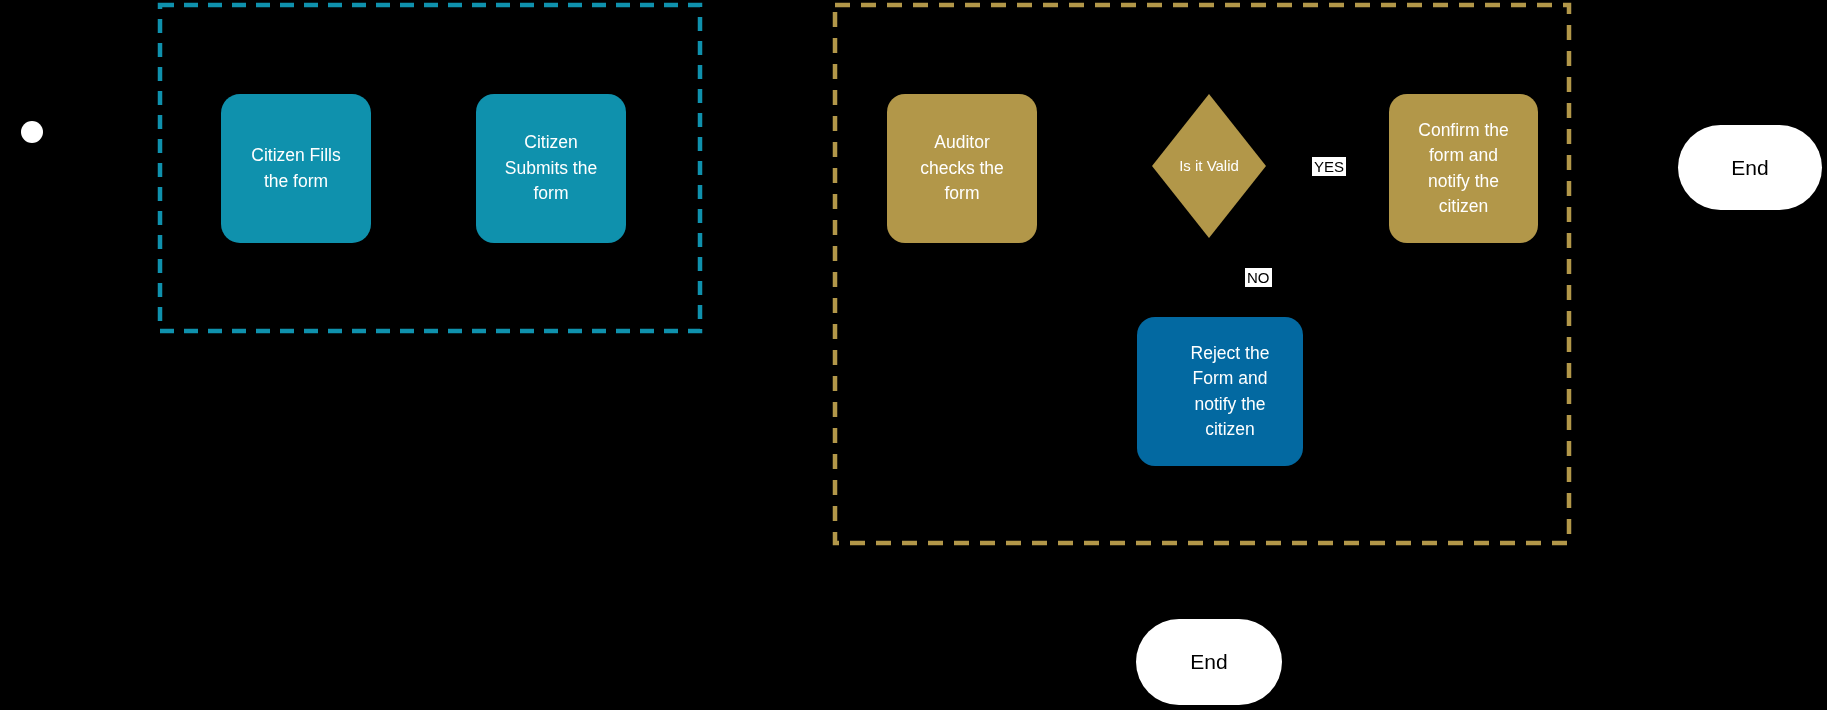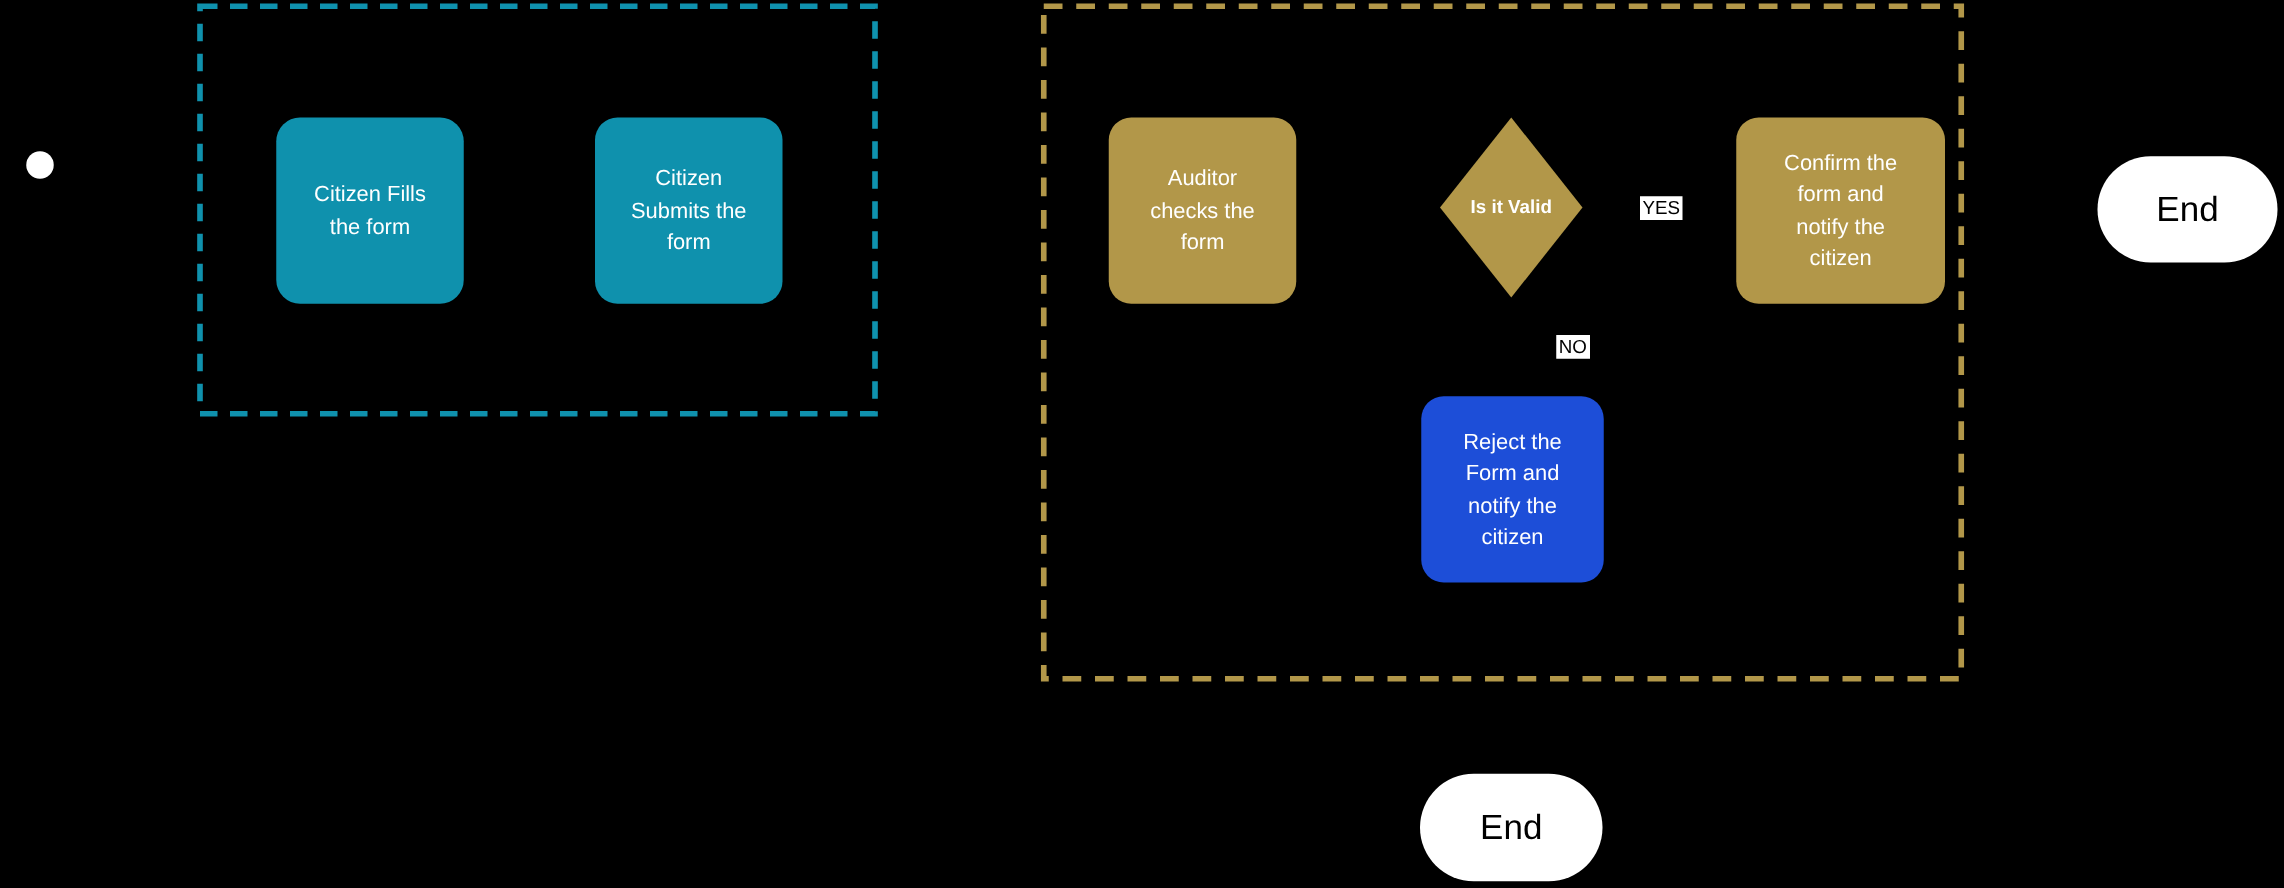--- a/index.html
+++ b/index.html
@@ -31,47 +31,46 @@
     justify-content: center;
     text-align: center;
     color: #ffffff;
     font-size: 17.5px;
     line-height: 25.5px;
     white-space: pre-line;
   }
   .node-fills   { left: 221px;  top: 94px;  width: 150px; height: 149px; border-radius: 19px; }
   .node-submits { left: 476px;  top: 94px;  width: 150px; height: 149px; }
   .node-checks  { left: 887px;  top: 94px;  width: 150px; height: 149px; }
-  .node-confirm { left: 1389px; top: 94px;  width: 167px; height: 149px; }
+  .node-confirm { left: 1389px; top: 94px;  width: 149px; height: 149px; }
   .node-reject  { left: 1137px; top: 317px; width: 146px; height: 149px; }
   .diamond-label {
     position: absolute;
     left: 1152px; top: 155px;
     width: 114px;
     text-align: center;
     color: #ffffff;
     font-size: 15px;
     line-height: 21px;
-    font-weight: bold;
   }
   .edge-label {
     position: absolute;
     font-size: 15px;
     line-height: 19px;
     padding: 0 2px;
     white-space: nowrap;
   }
   .edge-label-yes { left: 1312px; top: 157px; }
   .edge-label-no  { left: 1197px; top: 268px; margin-left: 48px; }
   .terminator {
     position: absolute;
     display: flex;
     align-items: center;
     justify-content: center;
-    font-size: 28px;
+    font-size: 21px;
   }
   .terminator-right  { left: 1678px; top: 125px; width: 144px; height: 85px; border-radius: 42.5px; }
   .terminator-bottom { left: 1136px; top: 619px; width: 146px; height: 86px; border-radius: 43px; }
 </style>
 </head>
 <body>
 
 <div class="canvas">
 
   <svg class="lanes-svg">
@@ -97,21 +96,21 @@
 
   <div class="edge-label edge-label-yes" style="background-color: rgb(255, 255, 255); color: rgb(0, 0, 0);">YES</div>
 
   <div class="edge-label edge-label-no" style="background-color: rgb(255, 255, 255); color: rgb(0, 0, 0);">NO</div>
 
   <div class="node node-confirm" style="background-color: rgb(178, 151, 73);">Confirm the
 form and
 notify the
 citizen</div>
 
-  <div class="node node-reject" style="background-color: #1d4ed8;">Reject the
+  <div class="node node-reject" style="background-color: #0369a1; padding-left: 20px;">Reject the
 Form and
 notify the
 citizen</div>
 
   <div class="terminator terminator-right" style="background-color: rgb(255, 255, 255); color: rgb(0, 0, 0);">End</div>
 
   <div class="terminator terminator-bottom" style="background-color: rgb(255, 255, 255); color: rgb(0, 0, 0);">End</div>
 
 </div>
 

